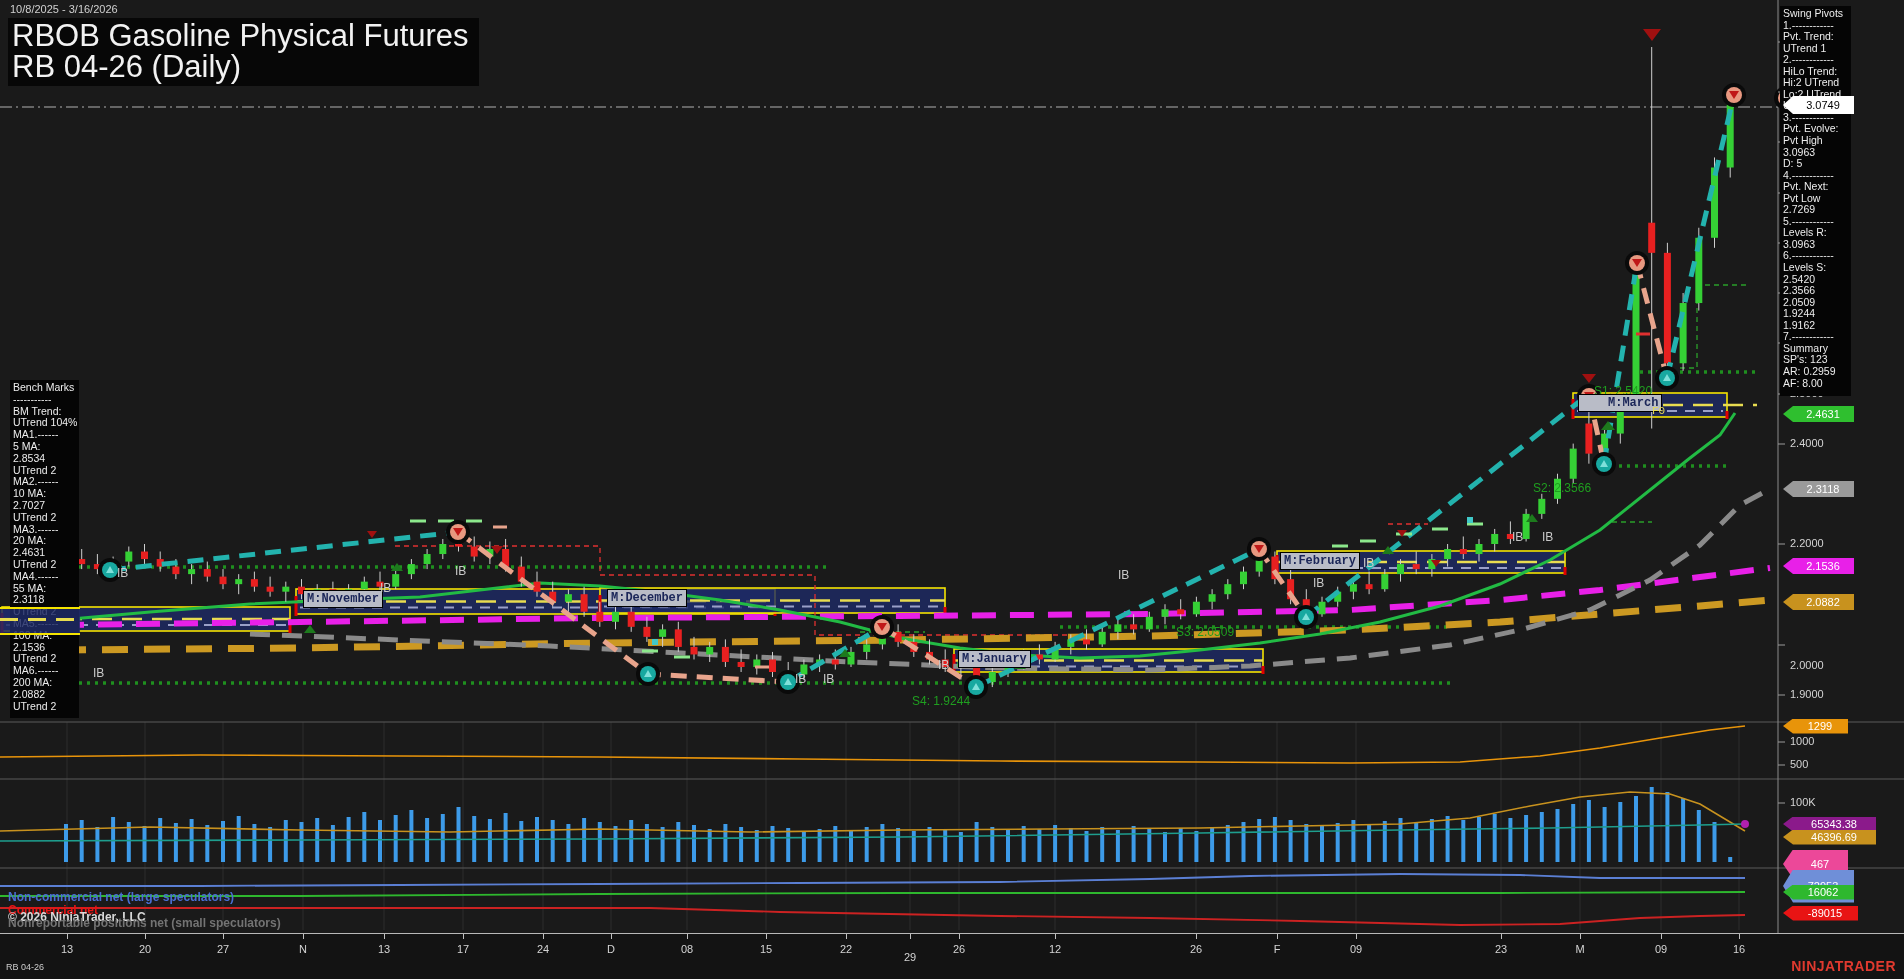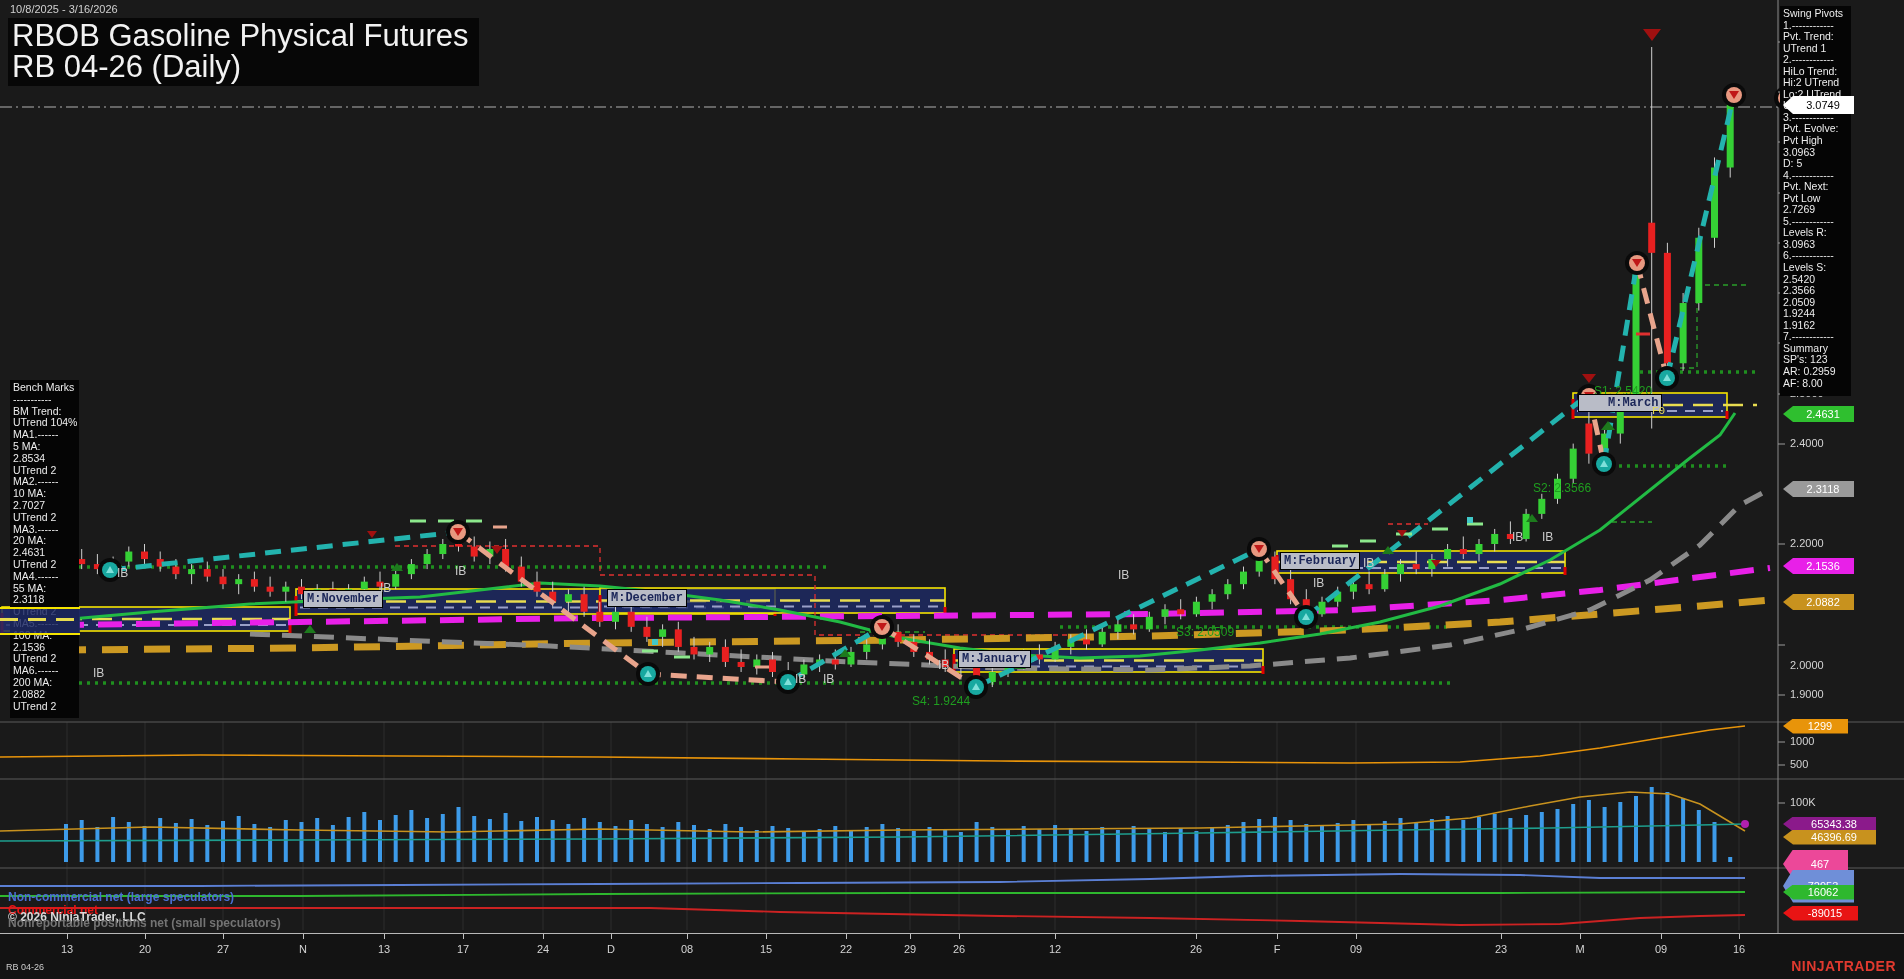--- a/index.html
+++ b/index.html
@@ -626,21 +626,21 @@
       <div class="x-label" style="left: 543px;">24</div>
       <div class="x-tick" style="left: 543px;"></div>
       <div class="x-label" style="left: 611px;">D</div>
       <div class="x-tick" style="left: 611px;"></div>
       <div class="x-label" style="left: 687px;">08</div>
       <div class="x-tick" style="left: 687px;"></div>
       <div class="x-label" style="left: 766px;">15</div>
       <div class="x-tick" style="left: 766px;"></div>
       <div class="x-label" style="left: 846px;">22</div>
       <div class="x-tick" style="left: 846px;"></div>
-      <div class="x-label" style="left: 910px;">29</div>
+      <div class="x-label" style="left: 910px; margin-top: 8px;">29</div>
       <div class="x-tick" style="left: 910px;"></div>
       <div class="x-label" style="left: 959px;">26</div>
       <div class="x-tick" style="left: 959px;"></div>
       <div class="x-label" style="left: 1055px;">12</div>
       <div class="x-tick" style="left: 1055px;"></div>
       <div class="x-label" style="left: 1196px;">26</div>
       <div class="x-tick" style="left: 1196px;"></div>
       <div class="x-label" style="left: 1277px;">F</div>
       <div class="x-tick" style="left: 1277px;"></div>
       <div class="x-label" style="left: 1356px;">09</div>

